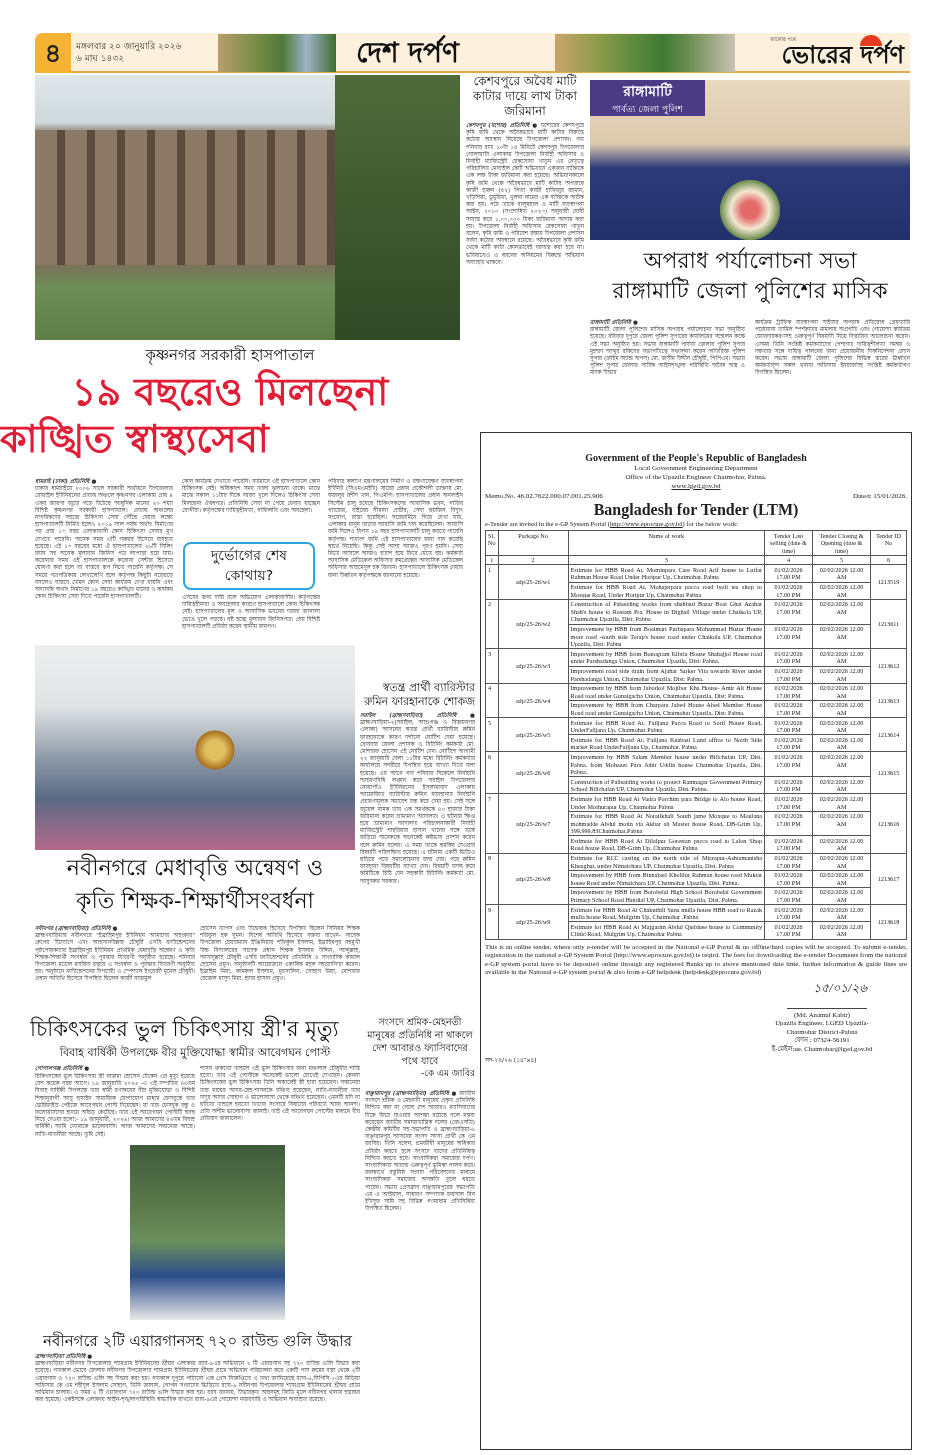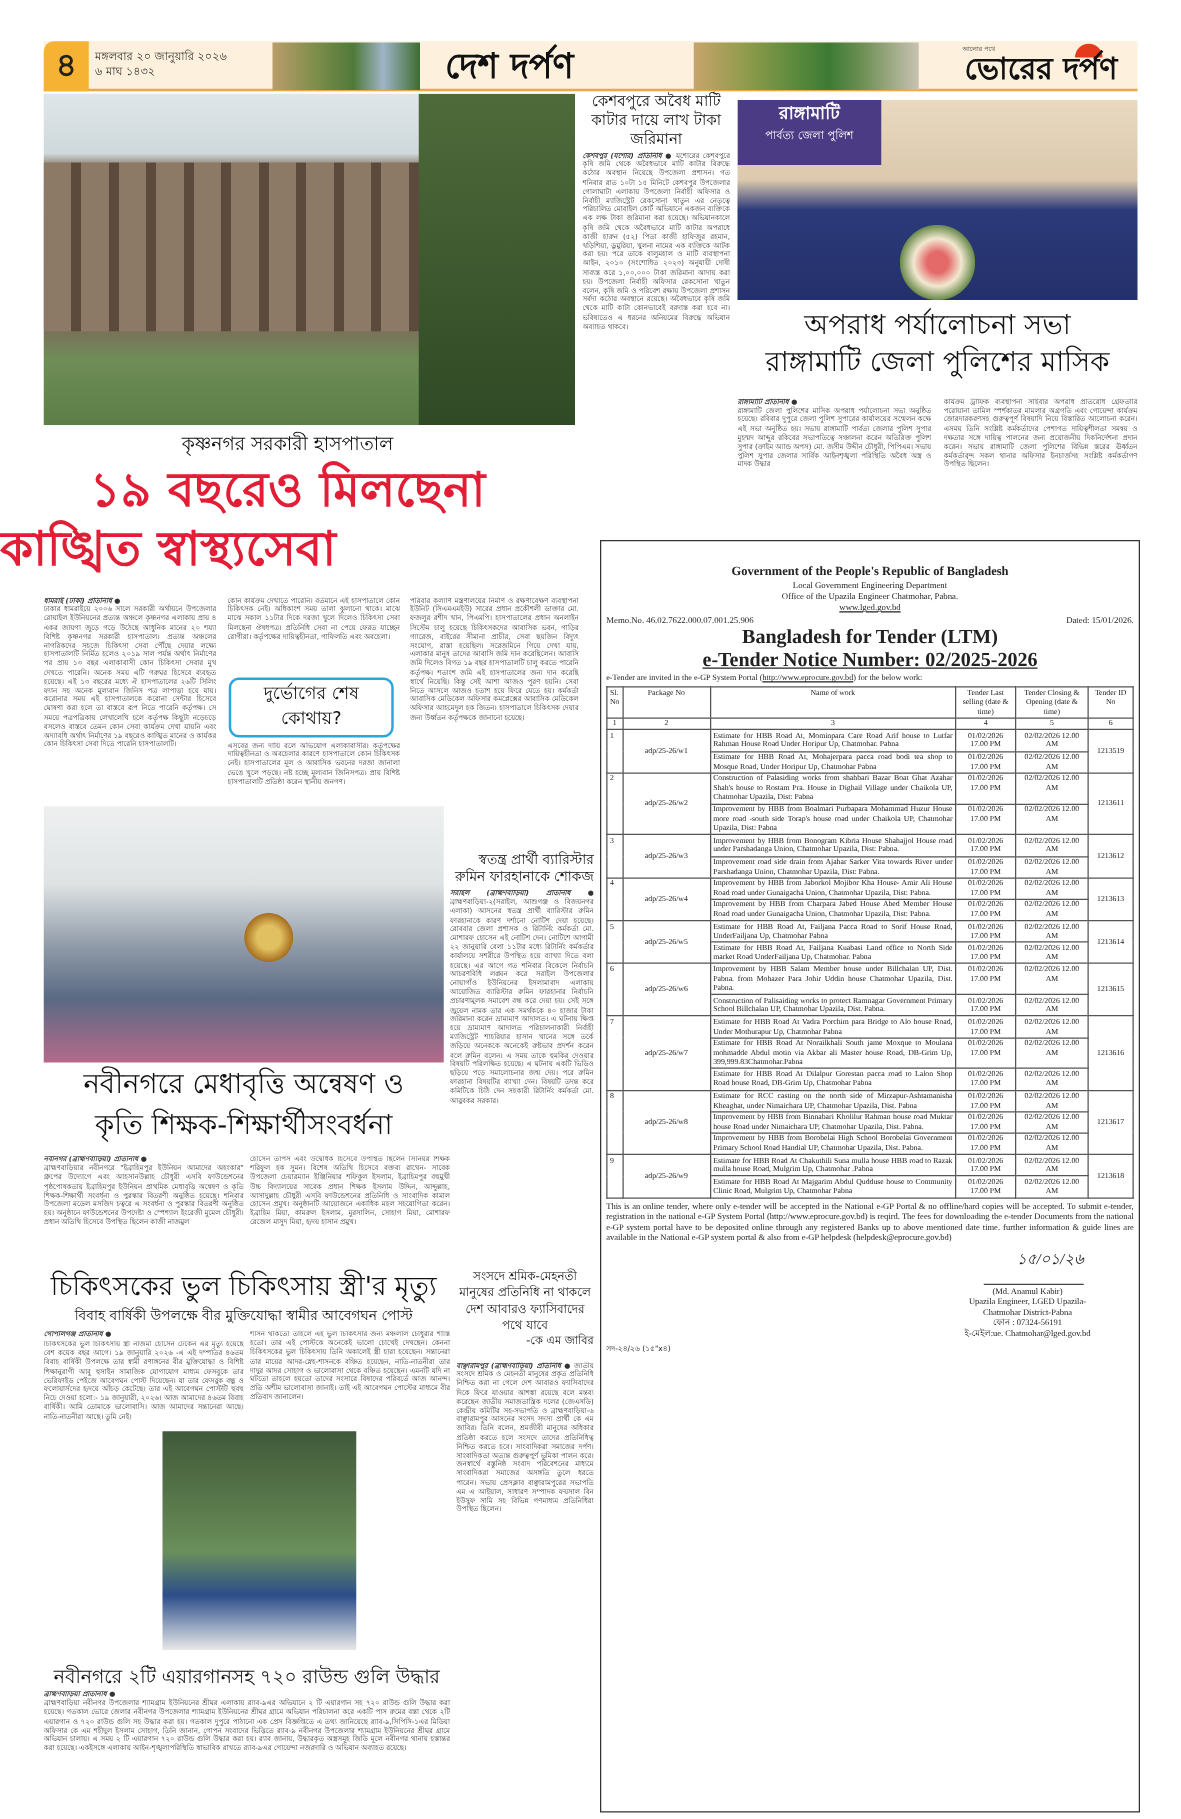--- a/index.html
+++ b/index.html
@@ -4,28 +4,28 @@
 <style>
 *{box-sizing:border-box;margin:0;padding:0}
 body{width:945px;height:1455px;background:#fff;font-family:"DejaVu Serif",serif;color:#111;position:relative;overflow:hidden}
 .abs{position:absolute}
 
 .mast{left:35px;top:33px;width:875px;height:40px;background:#fdf0dc;border-bottom:2px solid #e9a84a}
 .pgno{left:35px;top:33px;width:36px;height:40px;background:#f6b233;border-radius:8px 0 0 0;font:bold 26px "DejaVu Sans",sans-serif;color:#222;text-align:center;line-height:40px}
 .date{left:76px;top:40px;font:9px "DejaVu Sans",sans-serif;line-height:12px;color:#333}
 .mimg{height:38px;top:34px}
 .sect{left:340px;top:34px;width:135px;text-align:center;font:bold 28px "DejaVu Sans",sans-serif;line-height:38px}
-.brand{left:745px;top:34px;width:165px;text-align:right;font:bold 24px "DejaVu Sans",sans-serif;line-height:42px;padding-right:16px}
+.brand{left:745px;top:34px;width:165px;text-align:right;font:bold 24px "DejaVu Sans",sans-serif;line-height:42px;padding-right:6px}
 .brandsub{left:770px;top:36px;font:5px "DejaVu Sans",sans-serif;color:#333}
 .sun{left:860px;top:35px;width:22px;height:11px;background:#e53a1c;border-radius:11px 11px 0 0}
 
 .photo{overflow:hidden}
 .hosp{left:35px;top:75px;width:425px;height:265px;background:linear-gradient(180deg,#dfe7ea 0%,#cfd8da 18%,#8b7c6c 22%,#6f5f50 55%,#7c6c5a 70%,#6e8d57 80%,#5d7e47 100%)}
 .police{left:590px;top:80px;width:320px;height:160px;background:linear-gradient(180deg,#e8d9c0 0%,#dcc9ae 40%,#2c3a7a 55%,#23306a 100%)}
-.banner{left:110px;top:10px;width:115px;height:52px;background:#4b3a84;color:#fff;text-align:center;font:bold 14px "DejaVu Sans",sans-serif;line-height:22px}
+.banner{left:110px;top:10px;width:115px;height:36px;background:#4b3a84;color:#fff;text-align:center;font:bold 14px "DejaVu Sans",sans-serif;line-height:22px}
 .banner small{display:block;font-size:9px;font-weight:normal;line-height:14px}
 
 .kicker{font-family:"DejaVu Sans",sans-serif;color:#111}
 .red{color:#e21d35;font-family:"DejaVu Sans",sans-serif;font-weight:bold}
 .body{font:5.6px/7.2px "DejaVu Sans",sans-serif;color:#333;text-align:justify}
 .col{overflow:hidden}
 .byline{font-weight:bold;font-style:italic}
 
 .tender{left:480px;top:432px;width:432px;height:1018px;border:1.5px solid #333;font-family:"Liberation Serif",serif;color:#222;padding:18px 4px}
 .tender .c{text-align:center}
@@ -122,21 +122,21 @@
 
 <div class="abs" style="left:365px;top:1015px;width:110px;text-align:center">
   <div class="kicker" style="font-size:9.5px;line-height:13px">সংসদে শ্রমিক-মেহনতী মানুষের প্রতিনিধি না থাকলে দেশ আবারও ফ্যাসিবাদের পথে যাবে</div>
   <div class="kicker" style="font-size:9px;line-height:12px;text-align:right">-কে এম জাবির</div>
 </div>
 <div class="abs body col" style="left:365px;top:1090px;width:110px;height:365px">
   <span class="byline">বাঞ্ছারামপুর (ব্রাহ্মণবাড়িয়া) প্রতিনিধি ●</span>
   <span>জাতীয় সংসদে শ্রমিক ও মেহনতী মানুষের প্রকৃত প্রতিনিধি নিশ্চিত করা না গেলে দেশ আবারও ফ্যাসিবাদের দিকে ফিরে যাওয়ার আশঙ্কা রয়েছে বলে মন্তব্য করেছেন জাতীয় সমাজতান্ত্রিক দলের (জেএসডি) কেন্দ্রীয় কমিটির সহ-সভাপতি ও ব্রাহ্মণবাড়িয়া-৬ বাঞ্ছারামপুর আসনের সংসদ সদস্য প্রার্থী কে এম জাবির। তিনি বলেন, শ্রমজীবী মানুষের অধিকার প্রতিষ্ঠা করতে হলে সংসদে তাদের প্রতিনিধিত্ব নিশ্চিত করতে হবে। সাংবাদিকরা সমাজের দর্পণ। সাংবাদিকতা অত্যন্ত গুরুত্বপূর্ণ ভূমিকা পালন করে। জনস্বার্থে বস্তুনিষ্ঠ সংবাদ পরিবেশনের মাধ্যমে সাংবাদিকরা সমাজের অসঙ্গতি তুলে ধরতে পারেন। সভায় প্রেসক্লাব বাঞ্ছারামপুরের সভাপতি এম এ আইয়াল, সাধারণ সম্পাদক ফয়সাল বিন ইউসুফ সামি সহ বিভিন্ন গণমাধ্যম প্রতিনিধিরা উপস্থিত ছিলেন।</span>
 </div>
 
-<div class="abs kicker" style="left:30px;top:1014px;width:330px;text-align:center;font-size:21px;line-height:30px">চিকিৎসকের ভুল চিকিৎসায় স্ত্রী'র মৃত্যু</div>
+<div class="abs kicker" style="left:30px;top:1014px;width:330px;text-align:left;font-size:21px;line-height:30px">চিকিৎসকের ভুল চিকিৎসায় স্ত্রী'র মৃত্যু</div>
 <div class="abs kicker" style="left:30px;top:1045px;width:330px;text-align:center;font-size:11px;line-height:16px">বিবাহ বার্ষিকী উপলক্ষে বীর মুক্তিযোদ্ধা স্বামীর আবেগঘন পোস্ট</div>
 <div class="abs body col" style="left:35px;top:1065px;width:160px;height:30px">
   <span class="byline">গোপালগঞ্জ প্রতিনিধি ●</span>
 </div>
 <div class="abs body col" style="left:35px;top:1073px;width:160px;height:270px">চিকিৎসকের ভুল চিকিৎসায় স্ত্রী নাজমা হোসেন টেকেন এর মৃত্যু হয়েছে বেশ কয়েক বছর আগে। ১৯ জানুয়ারি ২০২৬ -এ এই দম্পতির ৪৬তম বিবাহ বার্ষিকী উপলক্ষে তার স্বামী রণাঙ্গনের বীর মুক্তিযোদ্ধা ও বিশিষ্ট শিক্ষানুরাগী আবু হুসাইন সামাজিক যোগাযোগ মাধ্যম ফেসবুকে তার ভেরিফাইড পেইজে আবেগঘন পোস্ট দিয়েছেন। যা তার ফেসবুক বন্ধু ও ফলোয়ার্সদের হৃদয়ে আঁচড় কেটেছে। তার এই আবেগঘন পোস্টটি হুবহু নিচে দেওয়া হলো:- ১৯ জানুয়ারী, ২০২৬। আজ আমাদের ৪৬তম বিবাহ বার্ষিকী। আমি তোমাকে ভালোবাসি। আজ আমাদের সন্তানেরা আছে। নাতি-নাতনীরা আছে। তুমি নেই।</div>
 <div class="abs body col" style="left:200px;top:1065px;width:160px;height:270px">শাসন থাকতো তাহলে এই ভুল চিকিৎসার জন্য মঞ্চলাল চৌধুরীর শাস্তি হতো। তার এই পোস্টকে অনেকেই ভালো চোখেই দেখছেন। কেননা চিকিৎসকের ভুল চিকিৎসায় তিনি অকালেই স্ত্রী হারা হয়েছেন। সন্তানেরা তার মায়ের আদর-স্নেহ-শাসনকে বঞ্চিত হয়েছেন, নাতি-নাতনীরা তার দাদুর আদর সোহাগ ও ভালোবাসা থেকে বঞ্চিত হয়েছেন। এমনটি যদি না ঘটতো তাহলে হয়তো তাদের সংসারে বিষাদের পরিবর্তে আজ আনন্দ। প্রতি অশীম ভালোবাসা জানাই। তাই এই আবেগঘন পোস্টের মাধ্যমে বীর প্রতিবাদ জানালেন।</div>
 <div class="abs photo" style="left:130px;top:1145px;width:155px;height:175px;background:linear-gradient(180deg,#3f5a3a 0%,#5b7a4c 35%,#6a8f5c 55%,#2c4d8a 75%,#e8e8e8 100%)"></div>
 
 <div class="abs kicker" style="left:30px;top:1330px;width:335px;text-align:center;font-size:15px;line-height:22px">নবীনগরে ২টি এয়ারগানসহ ৭২০ রাউন্ড গুলি উদ্ধার</div>
 <div class="abs body col" style="left:35px;top:1353px;width:325px;height:65px">
@@ -147,21 +147,20 @@
 <div class="abs tender">
   <div class="c" style="font-weight:bold;font-size:10px;line-height:13px">Government of the People's Republic of Bangladesh</div>
   <div class="c" style="font-size:7px;line-height:9px">Local Government Engineering Department</div>
   <div class="c" style="font-size:7px;line-height:9px">Office of the Upazila Engineer Chatmohar, Pabna.</div>
   <div class="c" style="font-size:7px;line-height:9px;text-decoration:underline">www.lged.gov.bd</div>
   <div style="display:flex;justify-content:space-between;font-size:7px;line-height:10px">
     <span>Memo.No. 46.02.7622.000.07.001.25.906</span>
     <span>Dated: 15/01/2026.</span>
   </div>
   <div class="c" style="font-weight:bold;font-size:16px;line-height:18px">Bangladesh for Tender (LTM)</div>
-  <div class="c" style="font-weight:bold;font-size:16px;line-height:19px;text-decoration:underline">e-Tender Notice Number: 02/2025-2026</div>
   <div style="font-size:6.5px;line-height:9px">
     <span>e-Tender are invited in the e-GP System Portal (</span><span style="text-decoration:underline">http://www.eprocure.gov.bd</span><span>) for the below work:</span>
   </div>
   <table class="tt">
     <thead>
       <tr>
         <th style="width:12px;text-align:left">Sl. No</th>
         <th style="width:70px">Package No</th>
         <th>Name of work</th>
         <th style="width:48px">Tender Last selling (date &amp; time)</th>

